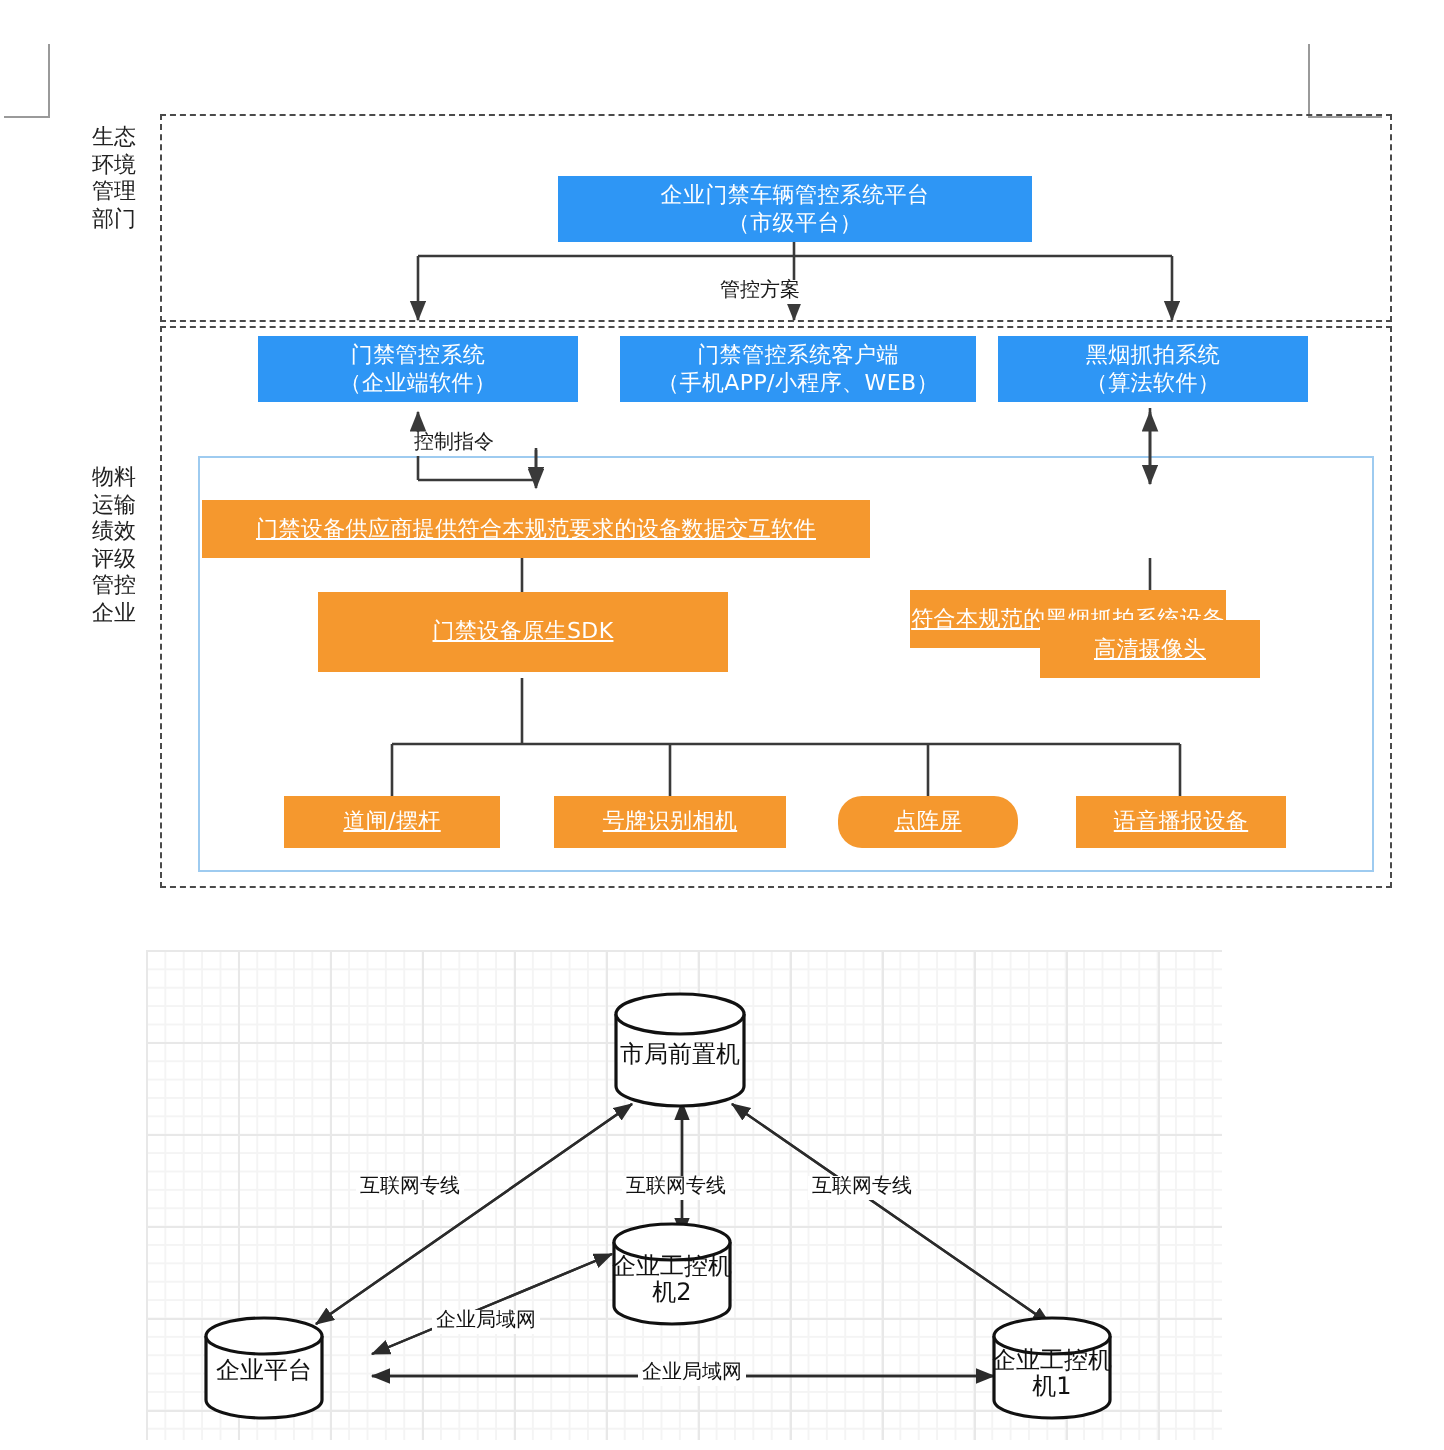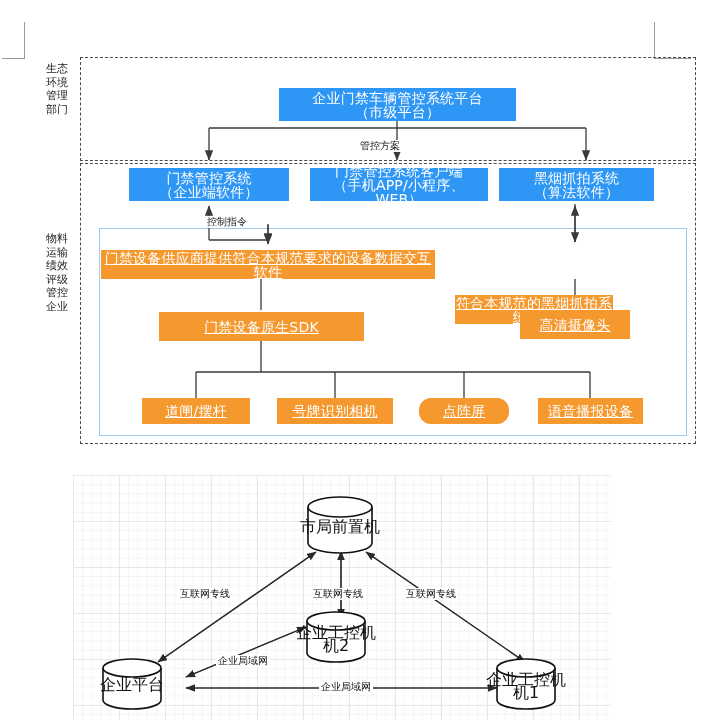--- a/index.html
+++ b/index.html
@@ -25,34 +25,34 @@
       word-break:break-all;font-family:"DejaVu Sans","Liberation Sans",sans-serif;}
   .zl-gov{left:42px;top:62px;}
   .zl-ent{left:42px;top:232px;}
 
   
   .inner-box{position:absolute;left:99px;top:228px;width:586px;height:206px;
       border:1px solid #9ecbf0;background:transparent;}
 
   .node{position:absolute;box-sizing:border-box;display:flex;align-items:center;
       justify-content:center;text-align:center;color:#ffffff;
-      font-size:14px;line-height:14px;letter-spacing:.2px;}
+      font-size:11px;line-height:14px;letter-spacing:.2px;}
   .blue{background:#2e96f5;}
   .orange{background:#f5982e;text-decoration:underline;}
 
   
   .n-platform{left:279px;top:88px;width:237px;height:33px;}
   .n-ent-sw{left:129px;top:168px;width:160px;height:33px;}
   .n-client{left:310px;top:168px;width:178px;height:33px;}
   .n-smoke{left:499px;top:168px;width:155px;height:33px;}
 
   
   .n-iface{left:101px;top:250px;width:334px;height:29px;}
   .n-smoke-dev{left:455px;top:250px;width:158px;height:29px;margin-top:45px;}
-  .n-sdk{left:159px;top:312px;width:205px;height:29px;text-align:right;}
+  .n-sdk{left:159px;top:296px;width:205px;height:40px;text-align:right;}
   .n-camera{left:520px;top:310px;width:110px;height:29px;}
 
   .n-barrier{left:142px;top:398px;width:108px;height:26px;}
   .n-plate{left:277px;top:398px;width:116px;height:26px;}
   .n-dot{left:419px;top:398px;width:90px;height:26px;border-radius:12px;}
   .n-voice{left:538px;top:398px;width:105px;height:26px;}
 
   .edge-label{position:absolute;font-size:10px;color:#1a1a1a;background:#ffffff;
       padding:0 2px;line-height:12px;white-space:nowrap;}
   .el-plan{left:358px;top:140px;}
@@ -65,21 +65,21 @@
   .grid{position:absolute;left:73px;top:20px;width:538px;height:245px;
       background-image:
         linear-gradient(to right,#e8e8e8 1px,transparent 1px),
         linear-gradient(to bottom,#e8e8e8 1px,transparent 1px),
         linear-gradient(to right,#f4f4f4 1px,transparent 1px),
         linear-gradient(to bottom,#f4f4f4 1px,transparent 1px);
       background-size:46px 46px,46px 46px,9.2px 9.2px,9.2px 9.2px;}
 
   svg.net{position:absolute;left:0;top:0;width:722px;height:270px;overflow:visible;}
 
-  .cyl-label{position:absolute;text-align:center;font-size:16px;line-height:12.5px;
+  .cyl-label{position:absolute;text-align:center;font-size:12px;line-height:12.5px;
       color:#111;white-space:nowrap;}
   .net-label{position:absolute;font-size:10px;color:#111;line-height:12px;
       white-space:nowrap;background:#ffffff;padding:0 2px;}
 </style>
 </head>
 <body>
 
 <div class="page">
 
   <div class="crop crop-tl"></div>

